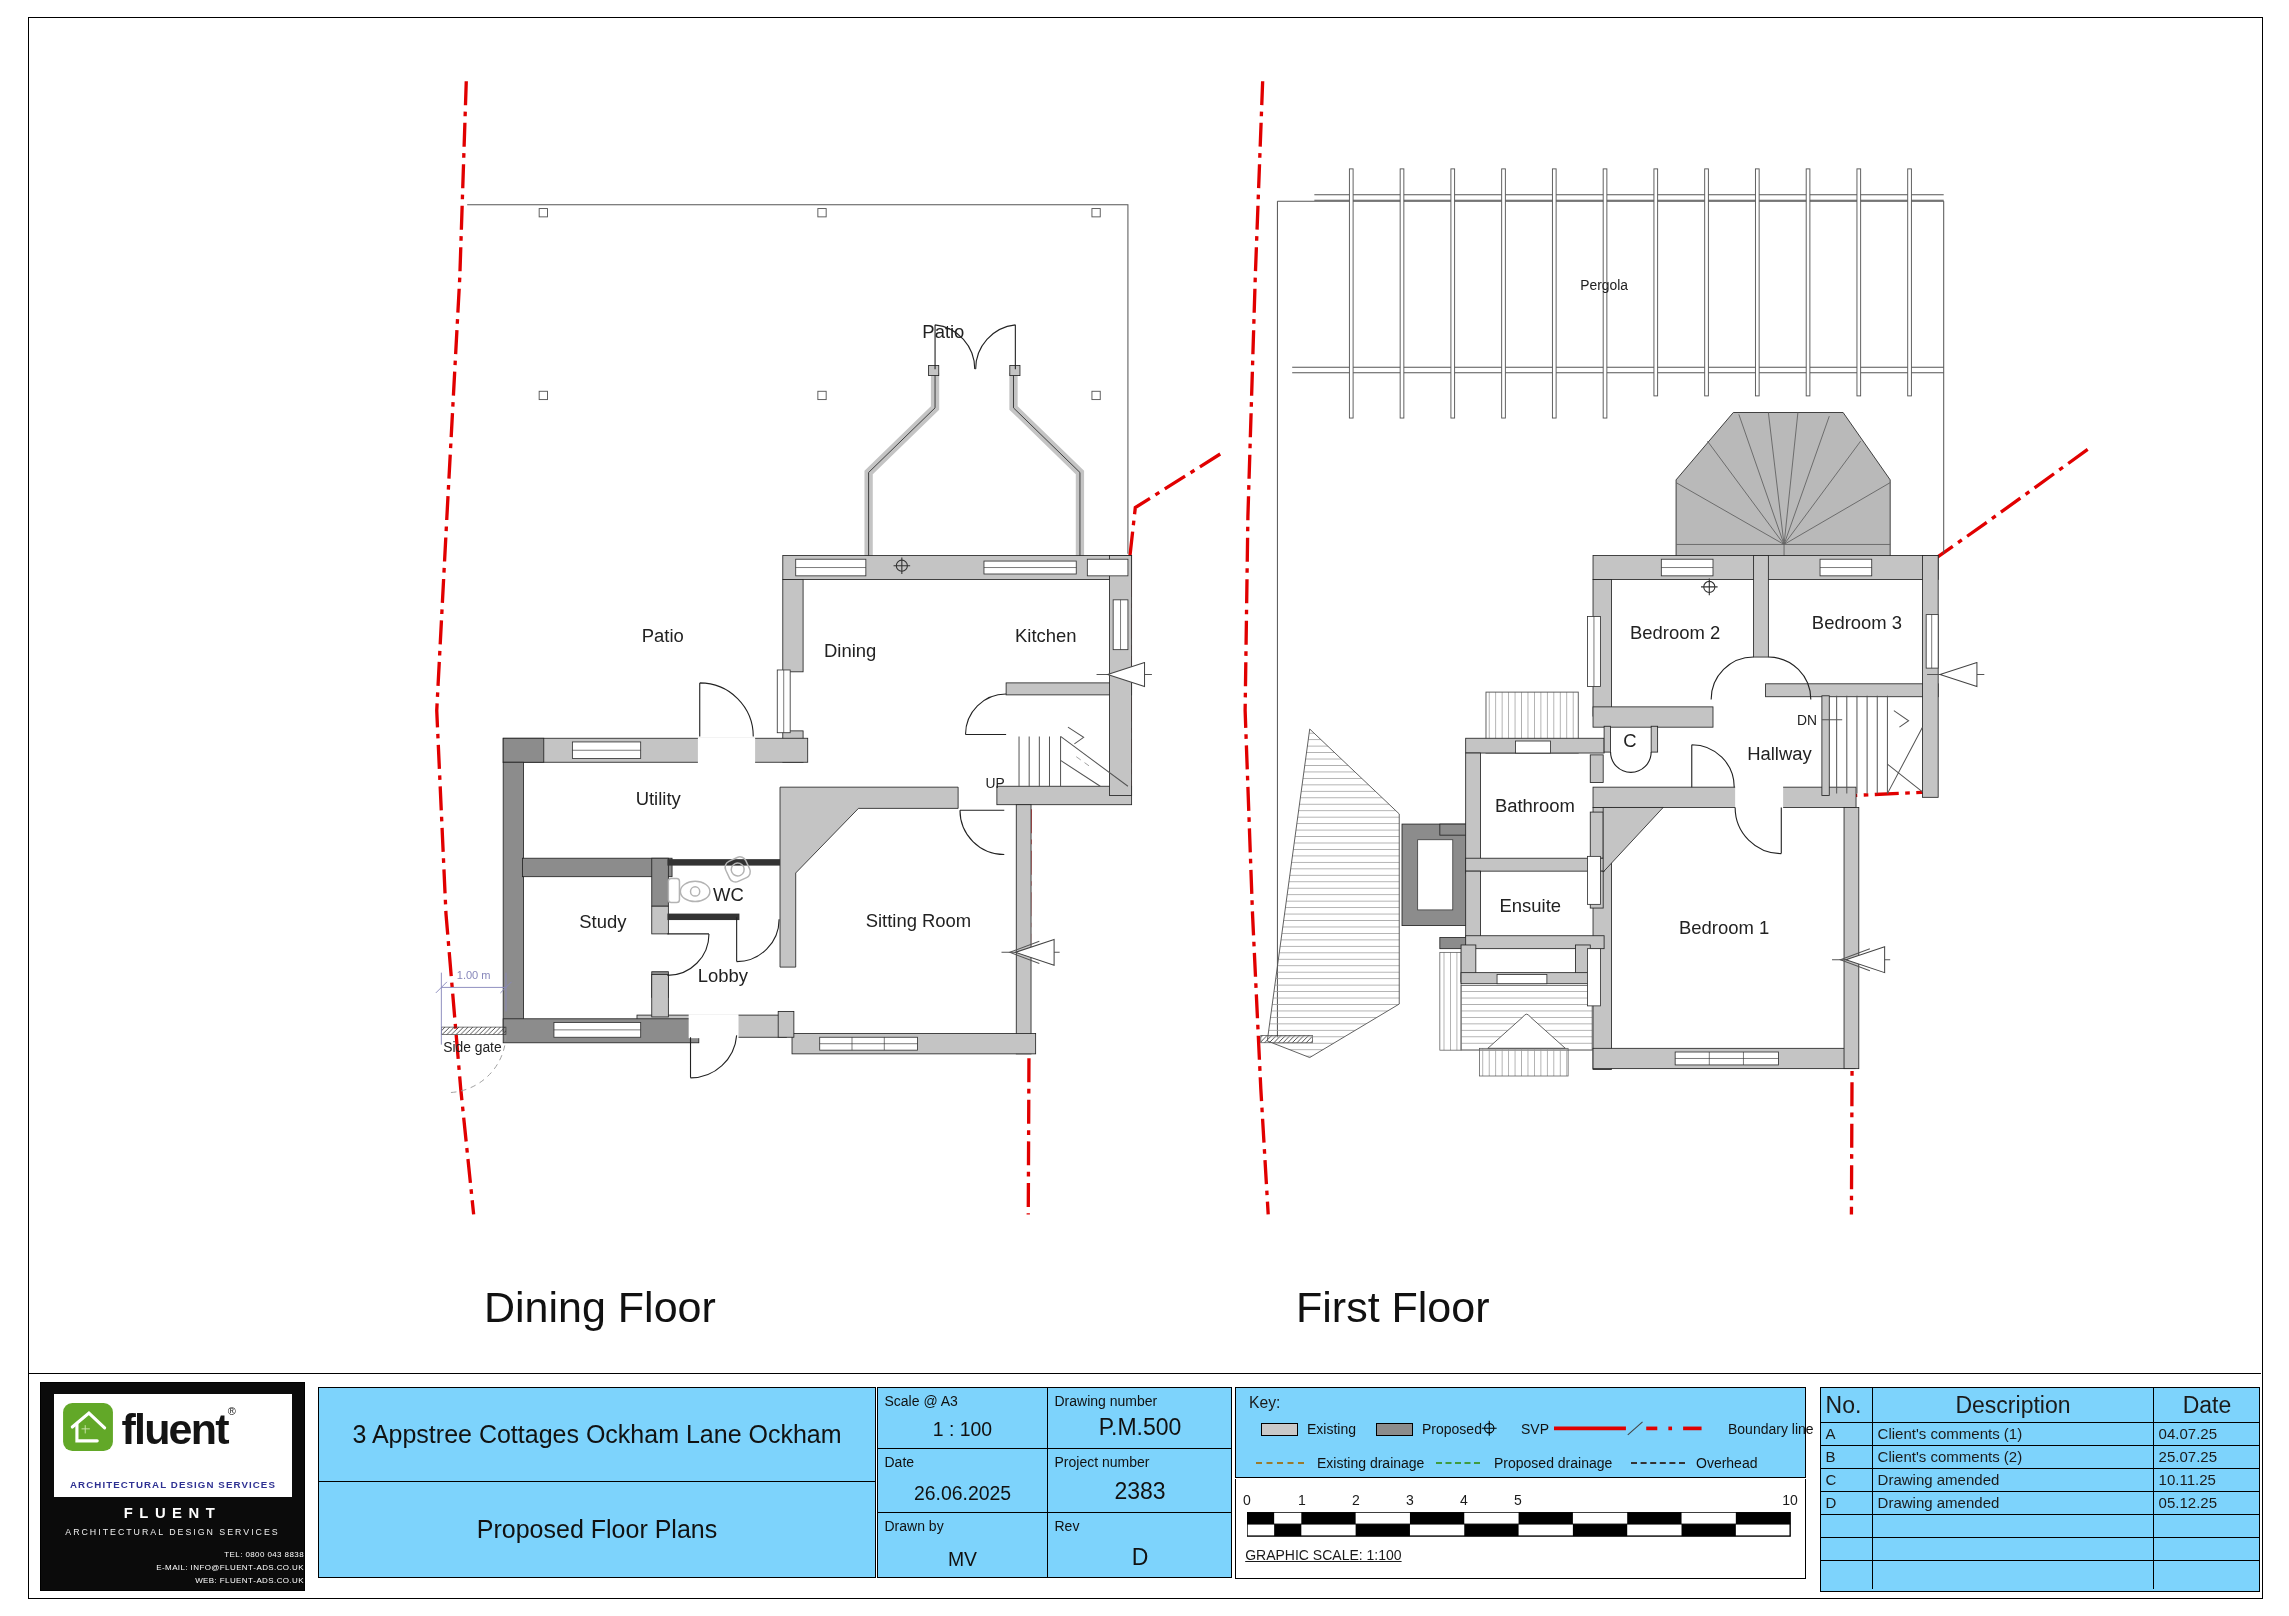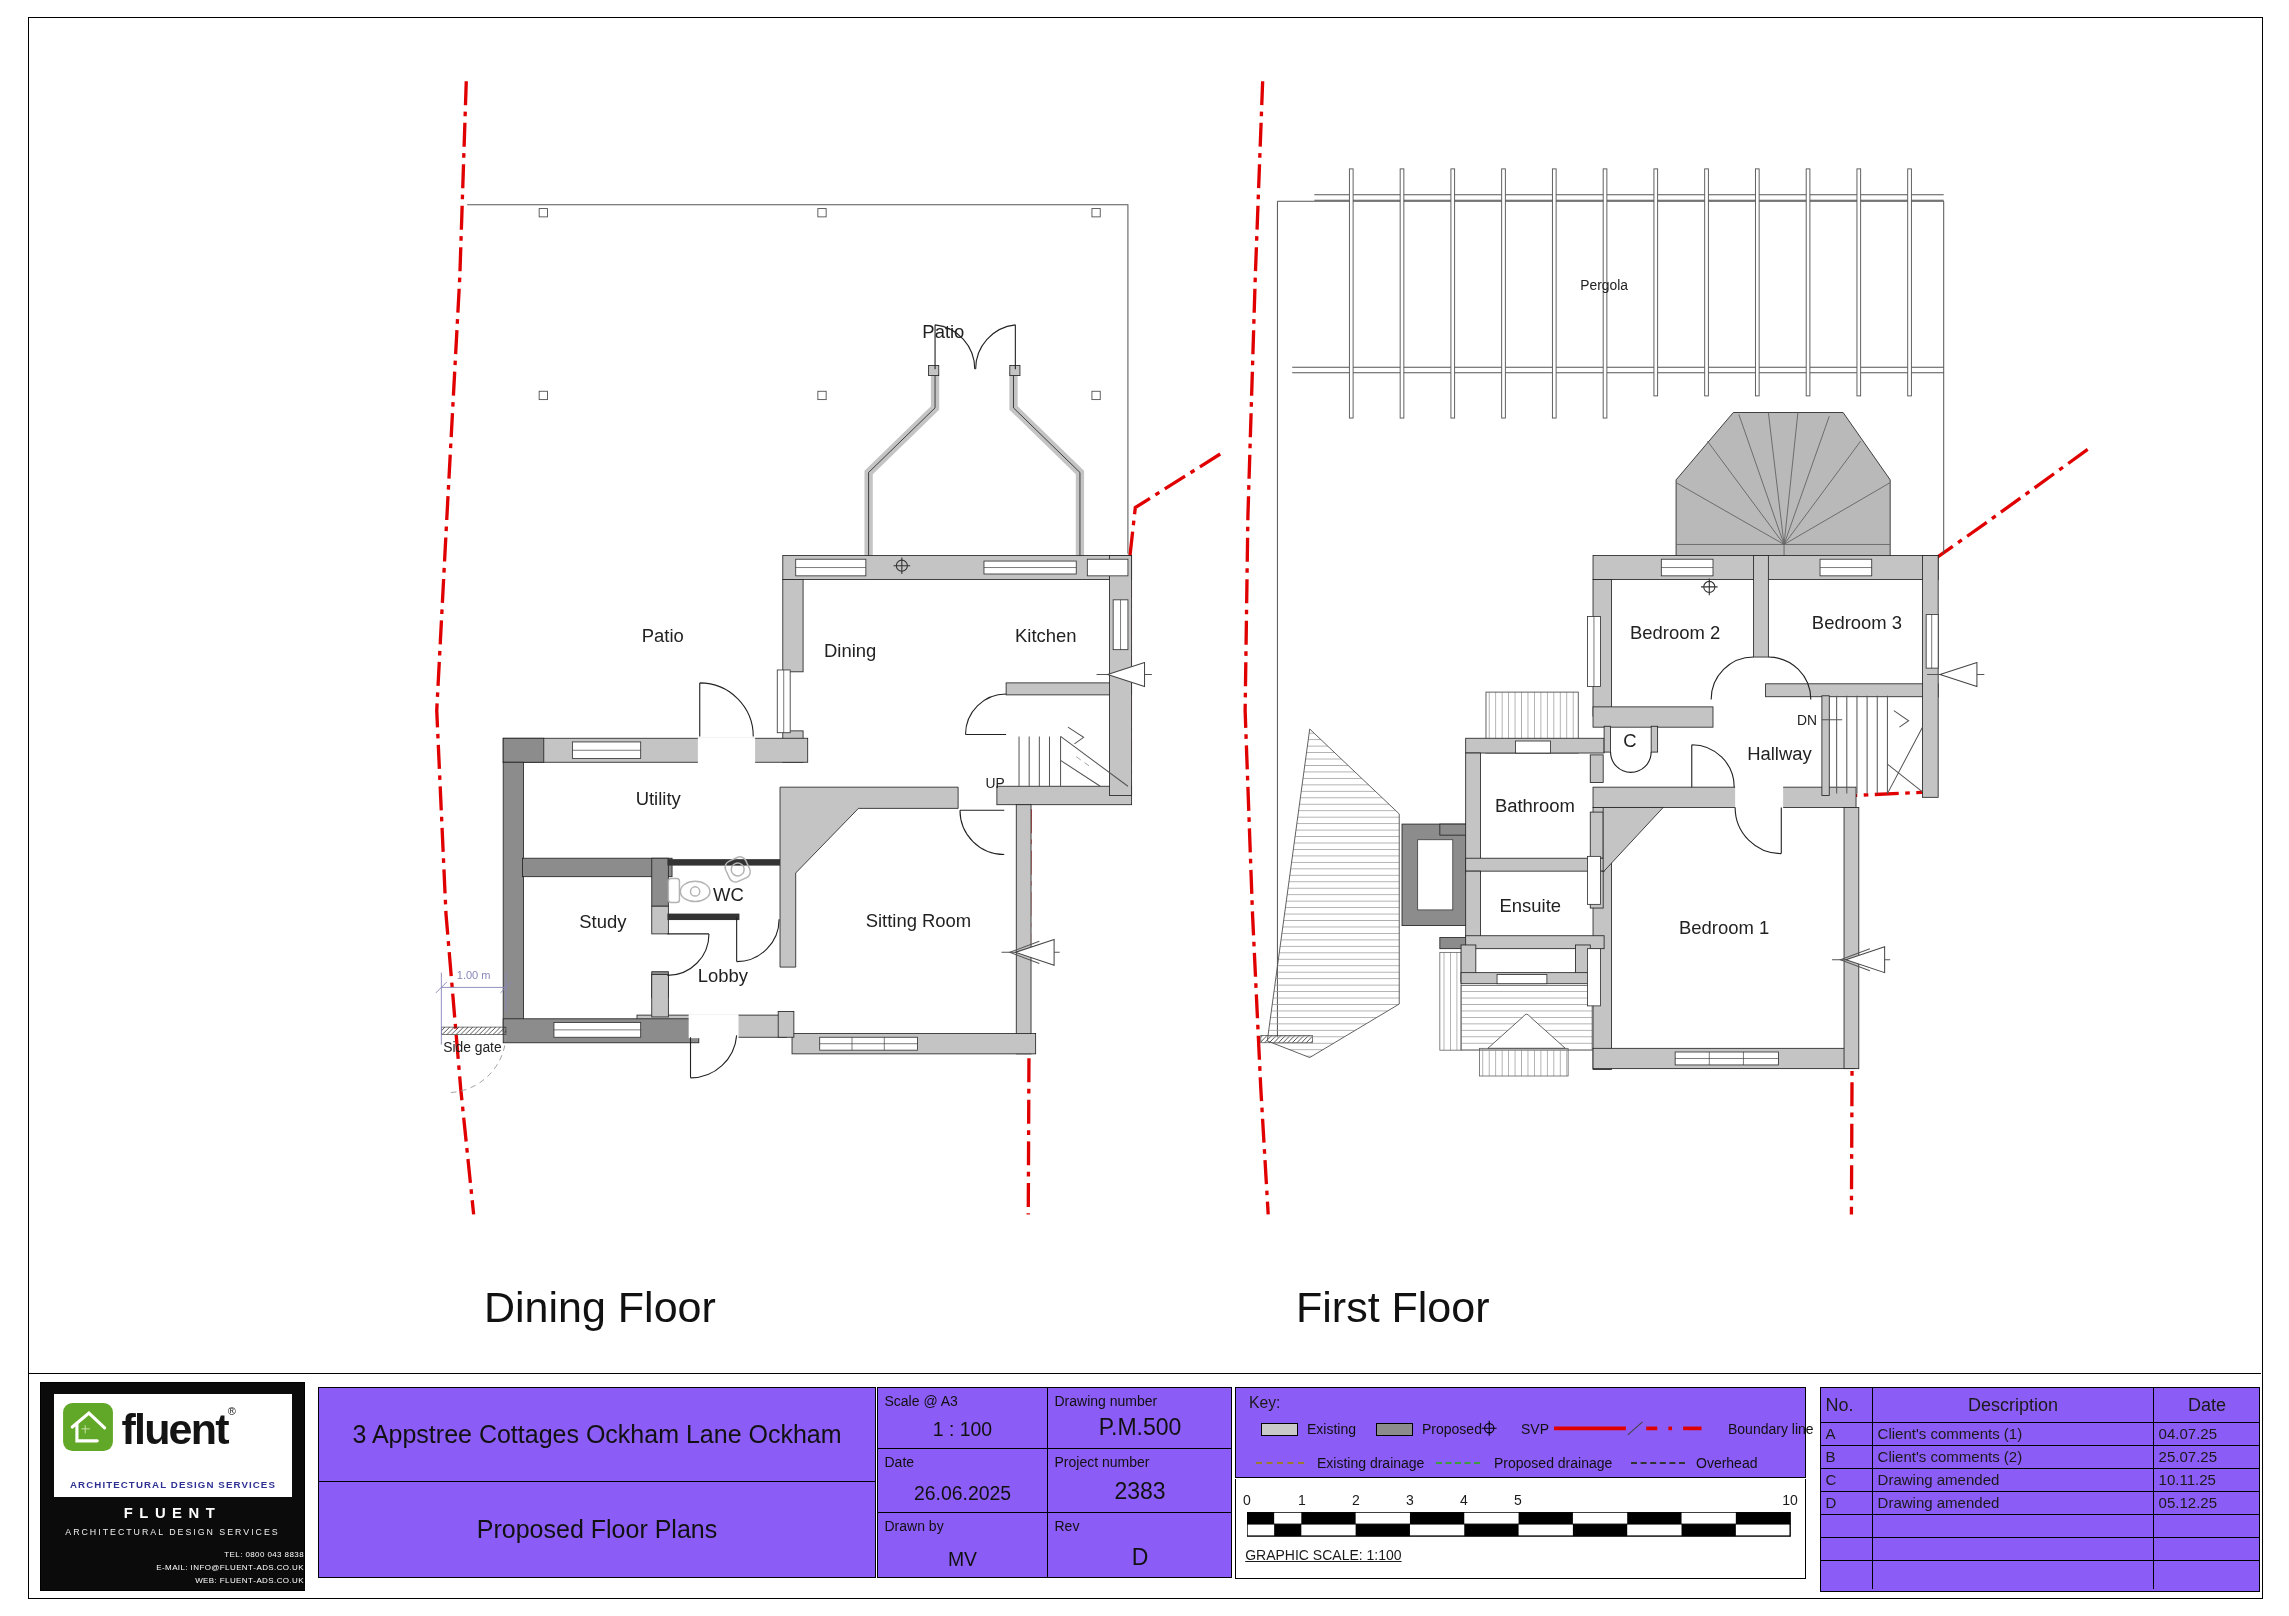--- a/index.html
+++ b/index.html
@@ -25,21 +25,21 @@
   .brk{fill:#fff;stroke:#444;stroke-width:1.1;}
   .dim{stroke:#8888bb;stroke-width:1;fill:none;}
   .lbl{font-family:"Liberation Sans",sans-serif;font-size:20px;fill:#222;text-anchor:middle;}
   .lbl-sm{font-family:"Liberation Sans",sans-serif;font-size:15px;fill:#222;text-anchor:middle;}
   .lbl-dim{font-family:"Liberation Sans",sans-serif;font-size:12px;fill:#8888bb;text-anchor:middle;}
   .lbl-left{text-anchor:start;}
   
   .floor-title{position:absolute;font-size:43px;color:#111;white-space:nowrap;}
   
   .tb-topline{position:absolute;left:28px;top:1373px;width:2233px;border-top:1.8px solid #000;}
-  .box{position:absolute;border:1.8px solid #000;box-sizing:border-box;background:#8b5cf6;}
+  .box{position:absolute;border:1.8px solid #000;box-sizing:border-box;background:#7dd3fc;}
   .logo-block{left:40px;top:1382px;width:265px;height:209px;background:#0b0b0b;border:0.9px solid #000;}
   .logo-card{position:absolute;left:13px;top:11px;width:238px;height:103px;background:#fff;}
   .logo-row{position:absolute;left:9.2px;top:9.2px;display:flex;align-items:flex-start;}
   .logo-brand{font-size:43px;font-weight:bold;letter-spacing:-1.8px;color:#141414;line-height:52px;margin-left:8.3px;}
   .logo-reg{font-size:11px;color:#141414;margin-top:1.8px;}
   .logo-tag{position:absolute;left:0;right:0;bottom:7.4px;text-align:center;font-size:9.7px;font-weight:bold;
             letter-spacing:1.1px;color:#2e3192;}
   .logo-name{position:absolute;left:0;right:0;top:122px;text-align:center;color:#fff;font-size:14.8px;
              letter-spacing:6.5px;font-weight:bold;}
   .logo-sub{position:absolute;left:0;right:0;top:144px;text-align:center;color:#efefef;font-size:8.8px;letter-spacing:2px;}
@@ -59,21 +59,21 @@
   .key-box{left:1235px;top:1387px;width:571px;height:91px;}
   .key-heading{position:absolute;left:13px;top:5.5px;font-size:15.7px;}
   .key-item-label{position:absolute;font-size:14px;color:#111;white-space:nowrap;}
   .swatch{position:absolute;height:11px;width:35px;border:0.9px solid #000;}
   .dashline{position:absolute;height:0;border-top:2.3px dashed;}
   .rev-table{left:1820px;top:1387px;width:440px;height:205px;display:grid;
              grid-template-columns:51px 281px 107px;grid-template-rows:35px 23px 23px 23px 23px 23px 23px 28px;}
   .rev-cell{border-left:1.8px solid #000;border-bottom:1.8px solid #000;box-sizing:border-box;
             font-size:15px;padding:1.8px 4.6px 0 4.6px;overflow:hidden;white-space:nowrap;}
   .rev-cell.c0{border-left:none;}
-  .rev-head{font-size:18px;display:flex;align-items:center;text-align:right;}
+  .rev-head{font-size:23px;display:flex;align-items:center;text-align:right;}
   .rev-head.center{justify-content:center;}
   .scale-box{position:absolute;left:1235px;top:1479px;width:571px;height:100px;border:1.8px solid #000;
              border-top:none;box-sizing:border-box;background:#fff;}
   .tick{position:absolute;top:13px;font-size:14px;transform:translateX(-50%);}
   .scale-caption{position:absolute;left:9.2px;top:68px;font-size:14px;text-decoration:underline;}
 </style>
 </head>
 <body>
 
 <div class="sheet">

